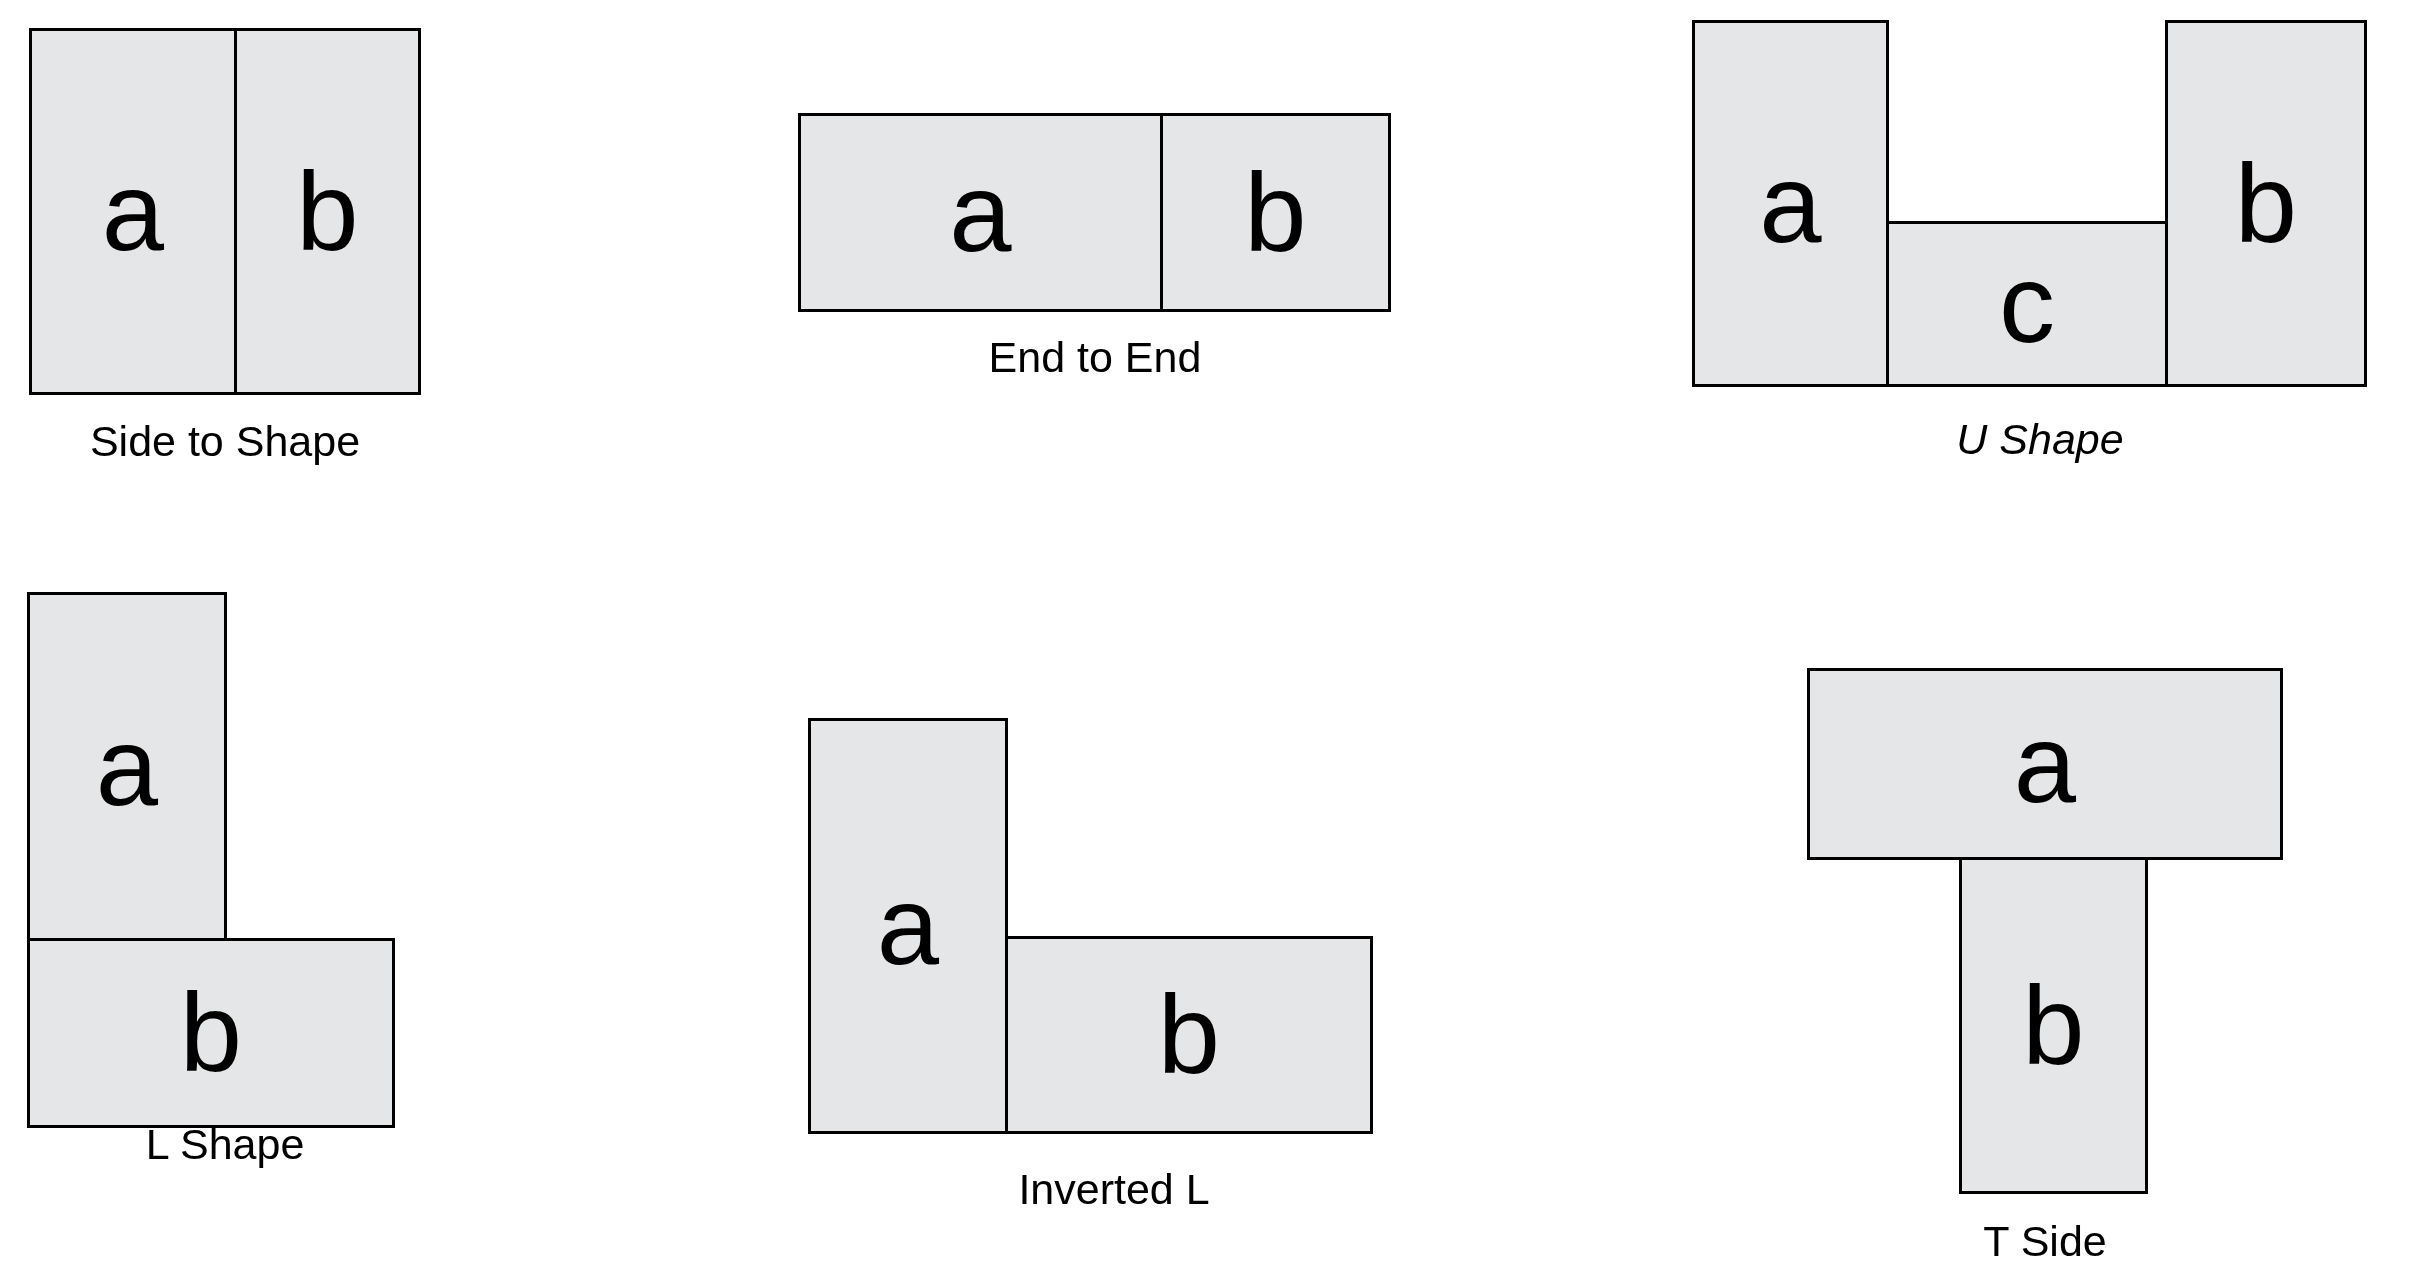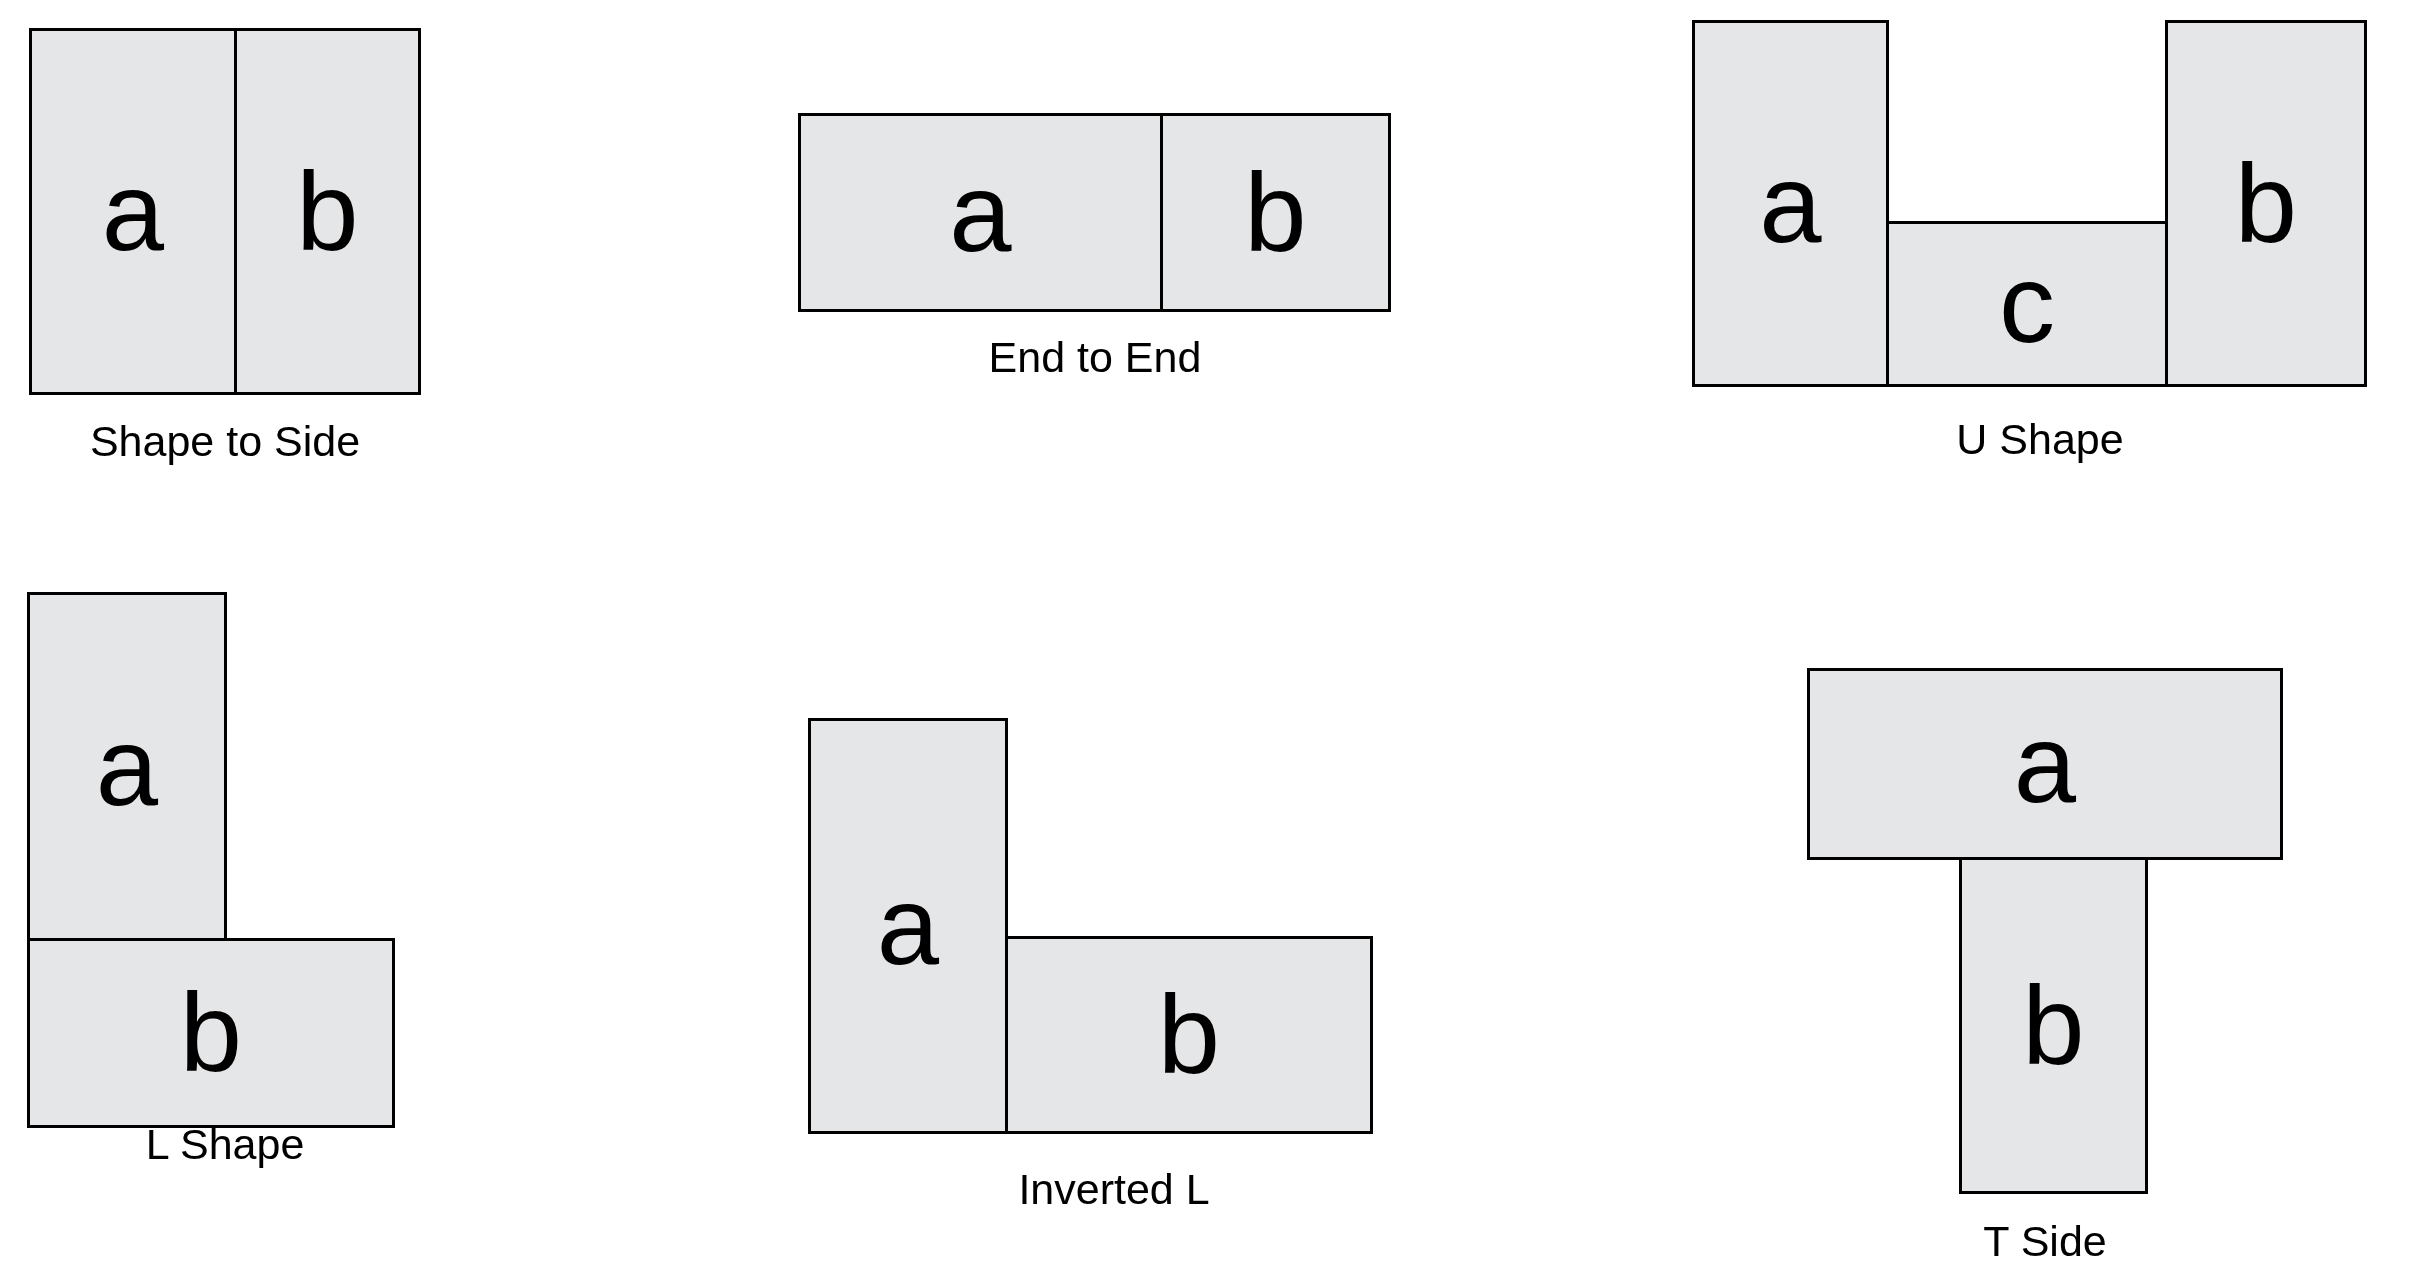--- a/index.html
+++ b/index.html
@@ -39,21 +39,21 @@
   .f1b { left: 234px;  top: 28px;  width: 187px; height: 367px; }
   .f1cap { left: 225px; top: 420px; }
   
   .f2a { left: 798px;  top: 113px; width: 365px; height: 199px; }
   .f2b { left: 1160px; top: 113px; width: 231px; height: 199px; }
   .f2cap { left: 1095px; top: 336px; }
   
   .f3a { left: 1692px; top: 20px;  width: 197px; height: 367px; }
   .f3c { left: 1886px; top: 221px; width: 282px; height: 166px; }
   .f3b { left: 2165px; top: 20px;  width: 202px; height: 367px; }
-  .f3cap { left: 2040px; top: 418px; }
+  .f3cap { left: 2040px; top: 418px; font-style: italic; }
   
   .f4a { left: 27px;   top: 592px; width: 200px; height: 349px; }
   .f4b { left: 27px;   top: 938px; width: 368px; height: 190px; }
   .f4cap { left: 225px; top: 1123px; }
   
   .f5a { left: 808px;  top: 718px; width: 200px; height: 416px; }
   .f5b { left: 1005px; top: 936px; width: 368px; height: 198px; }
   .f5cap { left: 1114px; top: 1168px; }
   
   .f6a { left: 1807px; top: 668px; width: 476px; height: 192px; }
@@ -61,21 +61,21 @@
   .f6cap { left: 2045px; top: 1220px; }
 </style>
 </head>
 <body>
 
 <div id="canvas" style="--bg: #ffffff; --rect-fill: #e5e6e8; --rect-stroke: #000000; --text: #000000;">
 
   <div>
     <div class="rect f1a">a</div>
     <div class="rect f1b">b</div>
-    <div class="caption f1cap">Shape to Side</div>
+    <div class="caption f1cap">Side to Shape</div>
   </div>
 
   <div>
     <div class="rect f2a">a</div>
     <div class="rect f2b">b</div>
     <div class="caption f2cap">End to End</div>
   </div>
 
   <div>
     <div class="rect f3a">a</div>

